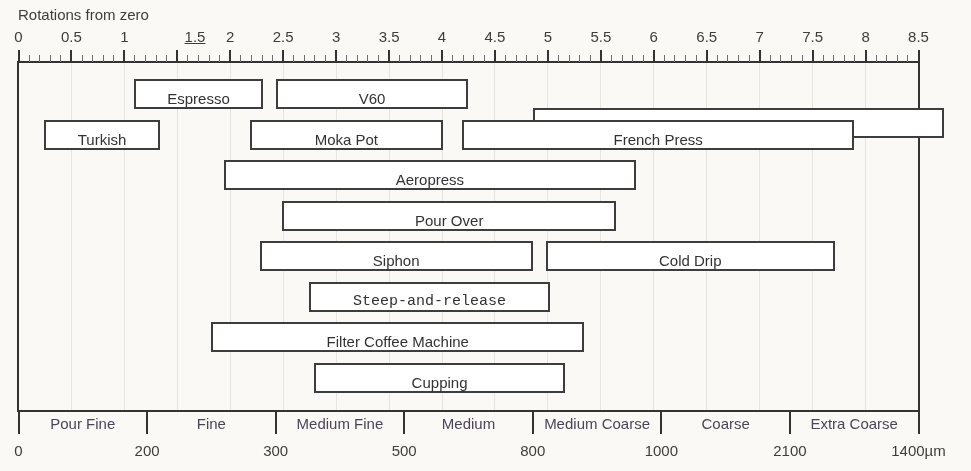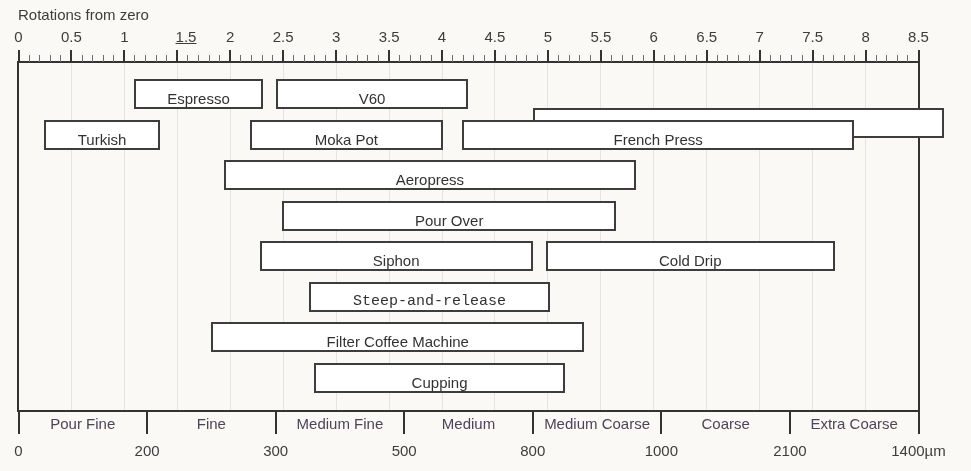--- a/index.html
+++ b/index.html
@@ -141,21 +141,21 @@
     <div class="minortick" style="left: 854.471px;"></div>
     <div class="majortick" style="left: 864.559px;"></div>
     <div class="minortick" style="left: 875.647px;"></div>
     <div class="minortick" style="left: 886.235px;"></div>
     <div class="minortick" style="left: 896.824px;"></div>
     <div class="minortick" style="left: 907.412px;"></div>
     <div class="majortick" style="left: 917.5px;"></div>
     <div class="ticklabel" style="left: -6.5px; top: 28px; width: 50px;">0</div>
     <div class="ticklabel" style="left: 46.4412px; top: 28px; width: 50px;">0.5</div>
     <div class="ticklabel" style="left: 99.3824px; top: 28px; width: 50px;">1</div>
-    <div class="ticklabel" style="left: 161px; top: 28px; width: 50px; text-decoration: underline;">1.5</div>
+    <div class="ticklabel" style="left: 170px; top: 28px; width: 50px; text-decoration: underline;">1.5</div>
     <div class="ticklabel" style="left: 205.265px; top: 28px; width: 50px;">2</div>
     <div class="ticklabel" style="left: 258.206px; top: 28px; width: 50px;">2.5</div>
     <div class="ticklabel" style="left: 311.147px; top: 28px; width: 50px;">3</div>
     <div class="ticklabel" style="left: 364.088px; top: 28px; width: 50px;">3.5</div>
     <div class="ticklabel" style="left: 417.029px; top: 28px; width: 50px;">4</div>
     <div class="ticklabel" style="left: 469.971px; top: 28px; width: 50px;">4.5</div>
     <div class="ticklabel" style="left: 522.912px; top: 28px; width: 50px;">5</div>
     <div class="ticklabel" style="left: 575.853px; top: 28px; width: 50px;">5.5</div>
     <div class="ticklabel" style="left: 628.794px; top: 28px; width: 50px;">6</div>
     <div class="ticklabel" style="left: 681.735px; top: 28px; width: 50px;">6.5</div>

